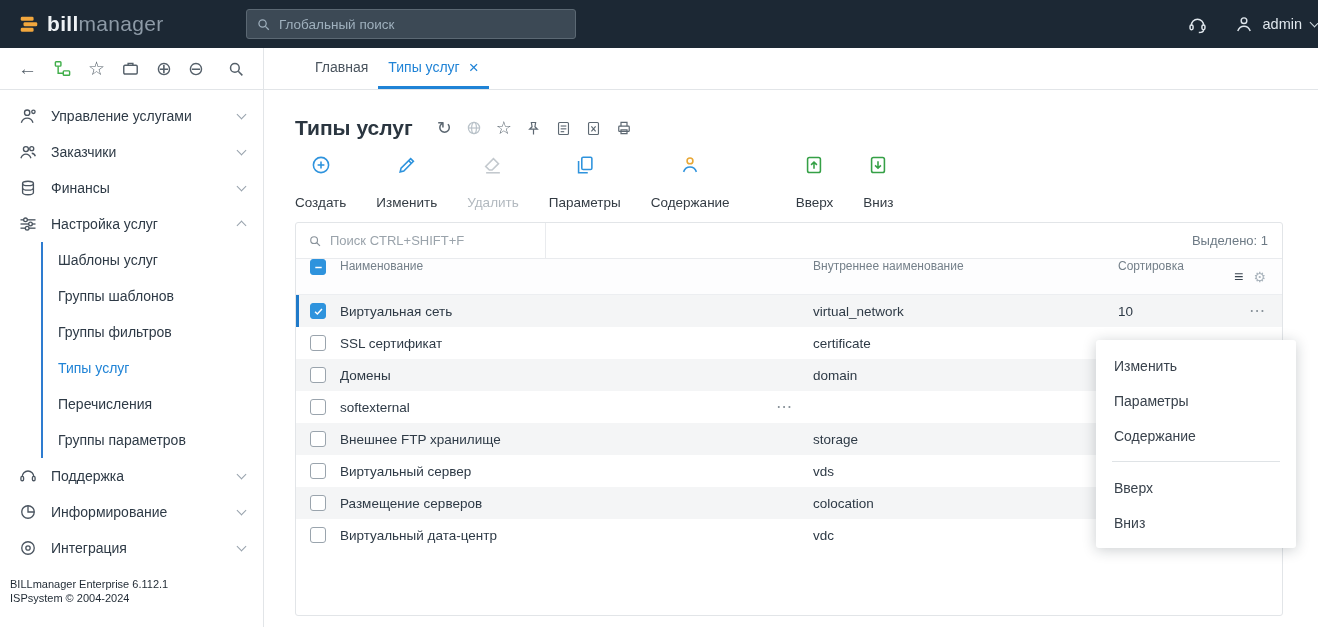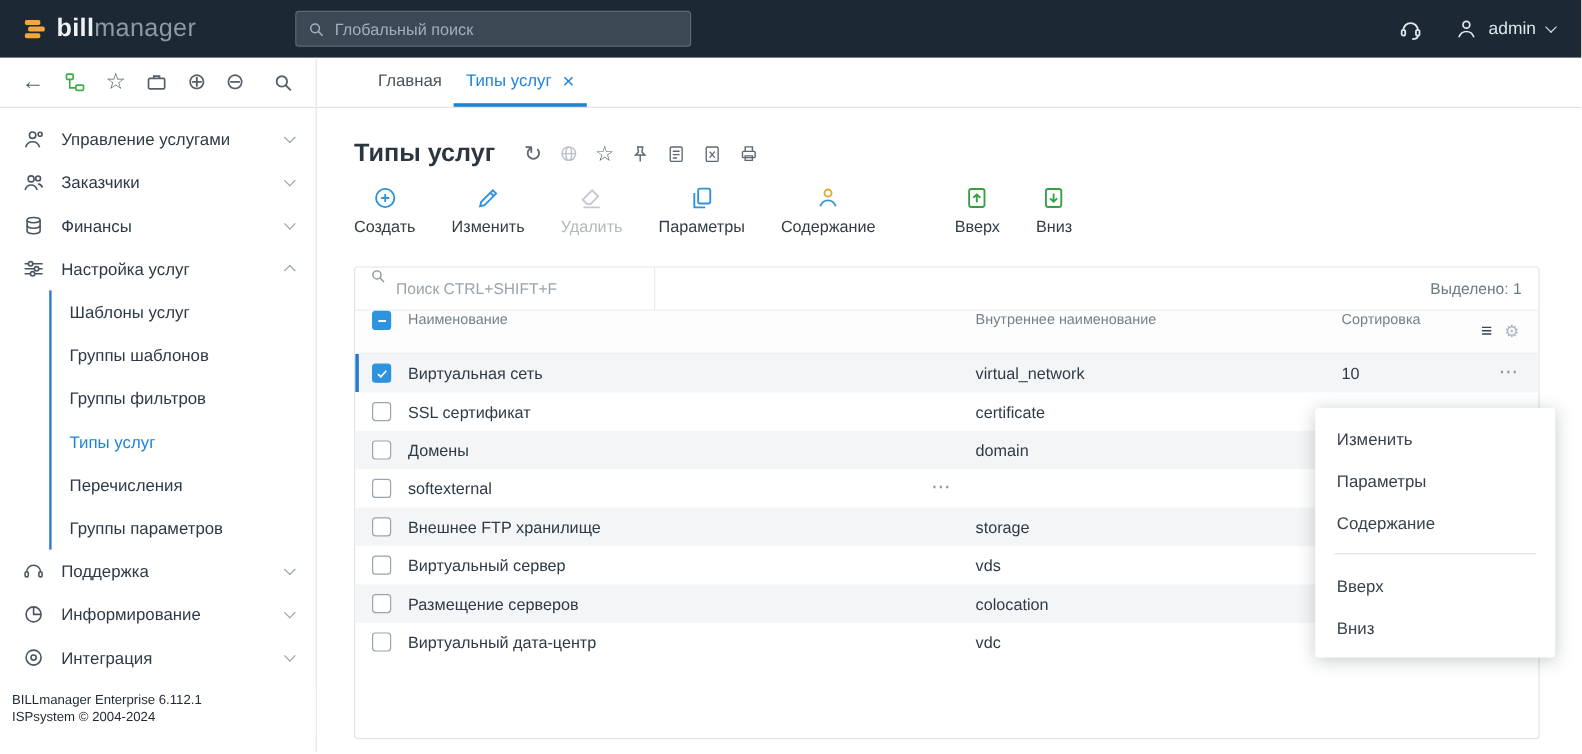--- a/index.html
+++ b/index.html
@@ -9,21 +9,21 @@
 
   
   .topbar { height:48px; background:#1c2834; display:flex; align-items:center; }
   .logo { width:246px; flex:0 0 246px; display:flex; align-items:center; gap:7px; padding-left:18px; }
   .logo-text { font-size:21px; letter-spacing:.3px; }
   .logo-bold { color:#eef2f5; font-weight:bold; }
   .logo-light { color:#8d9aa6; }
   .top-search { width:330px; height:30px; background:#3c4955; border:1px solid #5b6873; border-radius:3px; display:flex; align-items:center; gap:8px; padding:0 9px; color:#9fb0bd; }
   .top-search input { flex:1; background:transparent; border:none; outline:none; color:#cfd8df; font-size:13.5px; font-family:inherit; }
   .top-search input::placeholder { color:#9fb0bd; }
-  .top-right { margin-left:auto; display:flex; align-items:center; gap:26px; padding-right:22px; color:#dfe6ec; }
+  .top-right { margin-left:auto; display:flex; align-items:center; gap:26px; color:#dfe6ec; }
   .admin-chip { display:flex; align-items:center; gap:9px; cursor:pointer; }
   .admin-name { font-size:14.5px; }
   .chev { width:7px; height:7px; border-right:1.6px solid #97a2ac; border-bottom:1.6px solid #97a2ac; transform:rotate(45deg); margin-top:-3px; }
   .chev.up { transform:rotate(-135deg); margin-top:3px; }
   .chev.white { border-color:#cfd8df; }
 
   
   .second-row { height:42px; display:flex; border-bottom:1px solid #e2e5e8; }
   .icon-strip { width:264px; flex:0 0 264px; display:flex; align-items:center; gap:16px; padding:0 18px; border-right:1px solid #e2e5e8; color:#55606a; }
   .istrip-glyph { font-size:19px; line-height:1; cursor:pointer; color:#55606a; }
@@ -48,31 +48,31 @@
   
   .content { flex:1; padding:0 35px 0 31px; position:relative; }
   .page-header { display:flex; align-items:center; margin-top:26px; }
   .page-title { font-size:21px; font-weight:bold; color:#2b3640; }
   .title-icons { display:flex; align-items:center; gap:13px; margin-left:24px; color:#5d6872; }
   .t-ico { cursor:pointer; }
   .t-ico.light { color:#b9c2c9; }
   .t-glyph { font-size:18px; line-height:1; cursor:pointer; }
 
   .toolbar { display:flex; align-items:flex-start; gap:30px; margin-top:14px; height:52px; }
-  .tbtn { display:flex; flex-direction:column; align-items:center; gap:5px; font-size:13.5px; color:#333b43; cursor:pointer; }
+  .tbtn { display:flex; flex-direction:column; align-items:center; gap:19px; font-size:13.5px; color:#333b43; cursor:pointer; }
   .tbtn .blue { color:#2e93dd; }
   .tbtn .green { color:#35a046; }
   .tbtn.disabled { color:#b2b9bf; cursor:default; }
   .tbtn.disabled .blue { color:#c3c9ce; }
   .tbtn-gap { width:6px; }
 
   
   .panel { border:1px solid #e2e5e8; border-radius:3px; margin-top:16px; height:394px; overflow:hidden; background:#fff; }
   .search-row { height:36px; display:flex; align-items:center; border-bottom:1px solid #e9ebee; }
-  .panel-search { width:250px; height:100%; display:flex; gap:8px; padding-left:12px; border-right:1px solid #e9ebee; color:#8a939b; }
+  .panel-search { width:250px; height:100%; display:flex; align-items:center; gap:8px; padding-left:12px; border-right:1px solid #e9ebee; color:#8a939b; }
   .panel-search input { flex:1; border:none; outline:none; background:transparent; font-size:13px; color:#4a545e; font-family:inherit; }
   .panel-search input::placeholder { color:#9aa3ab; }
   .selected-info { margin-left:auto; padding-right:14px; font-size:13px; color:#6d7a85; }
 
   .thead { height:36px; display:flex; font-size:12px; color:#75808a; background:#fdfdfe; border-bottom:1px solid #eceef1; }
   .col-check { width:44px; flex:0 0 44px; display:flex; justify-content:center; }
   .col-name { width:473px; flex:0 0 473px; }
   .col-internal { width:305px; flex:0 0 305px; }
   .col-sort { width:100px; flex:0 0 100px; }
   .col-menu { width:64px; flex:0 0 64px; display:flex; align-items:center; justify-content:flex-end; padding-right:16px; gap:10px; }

